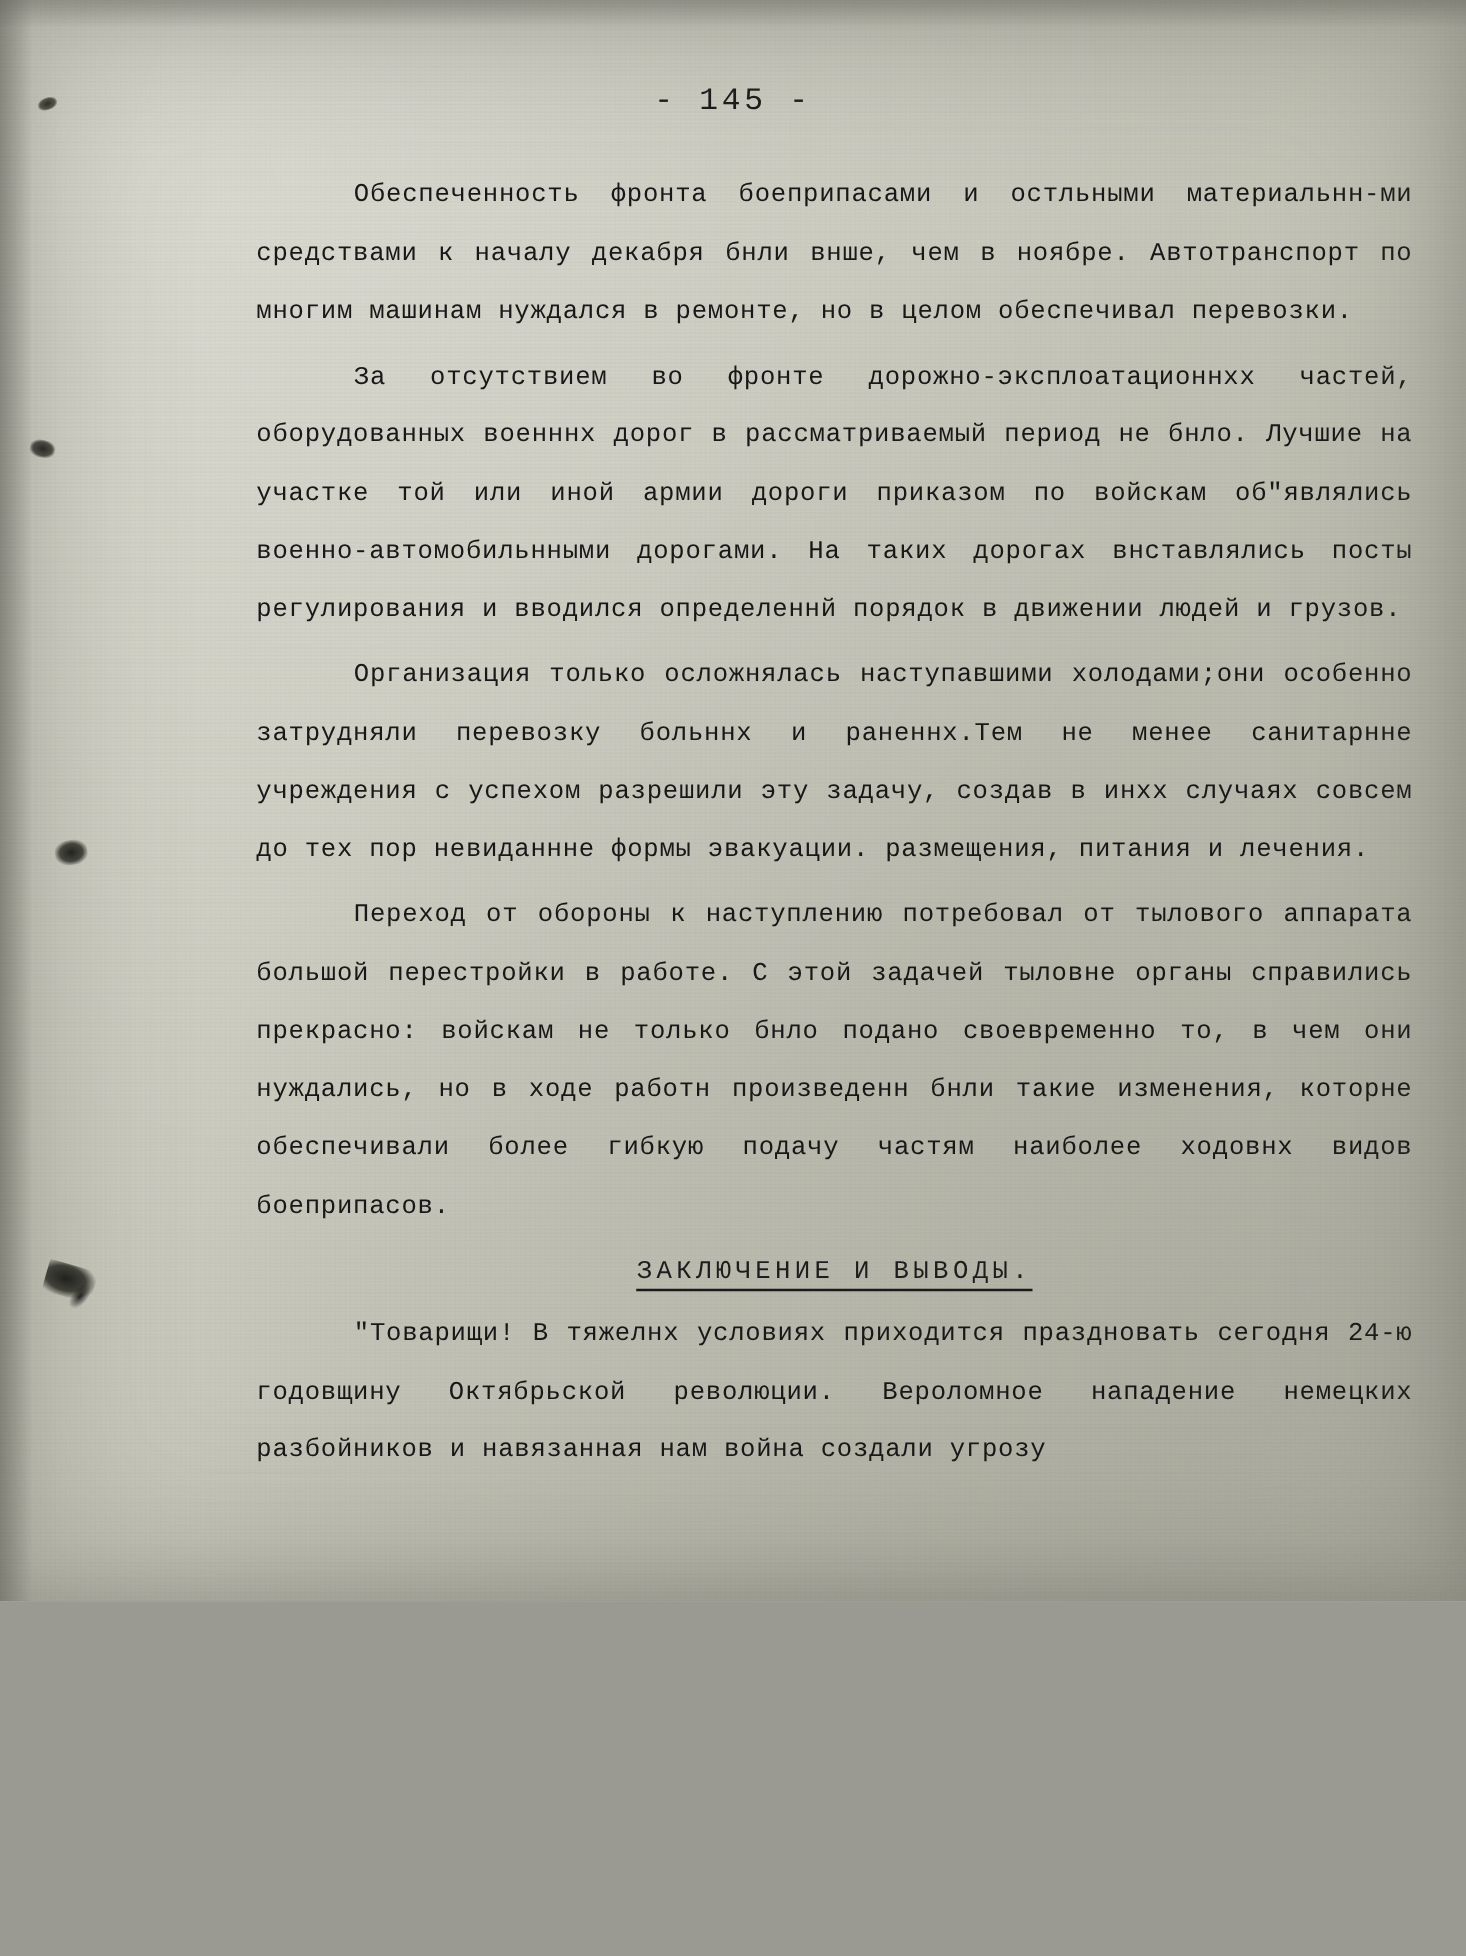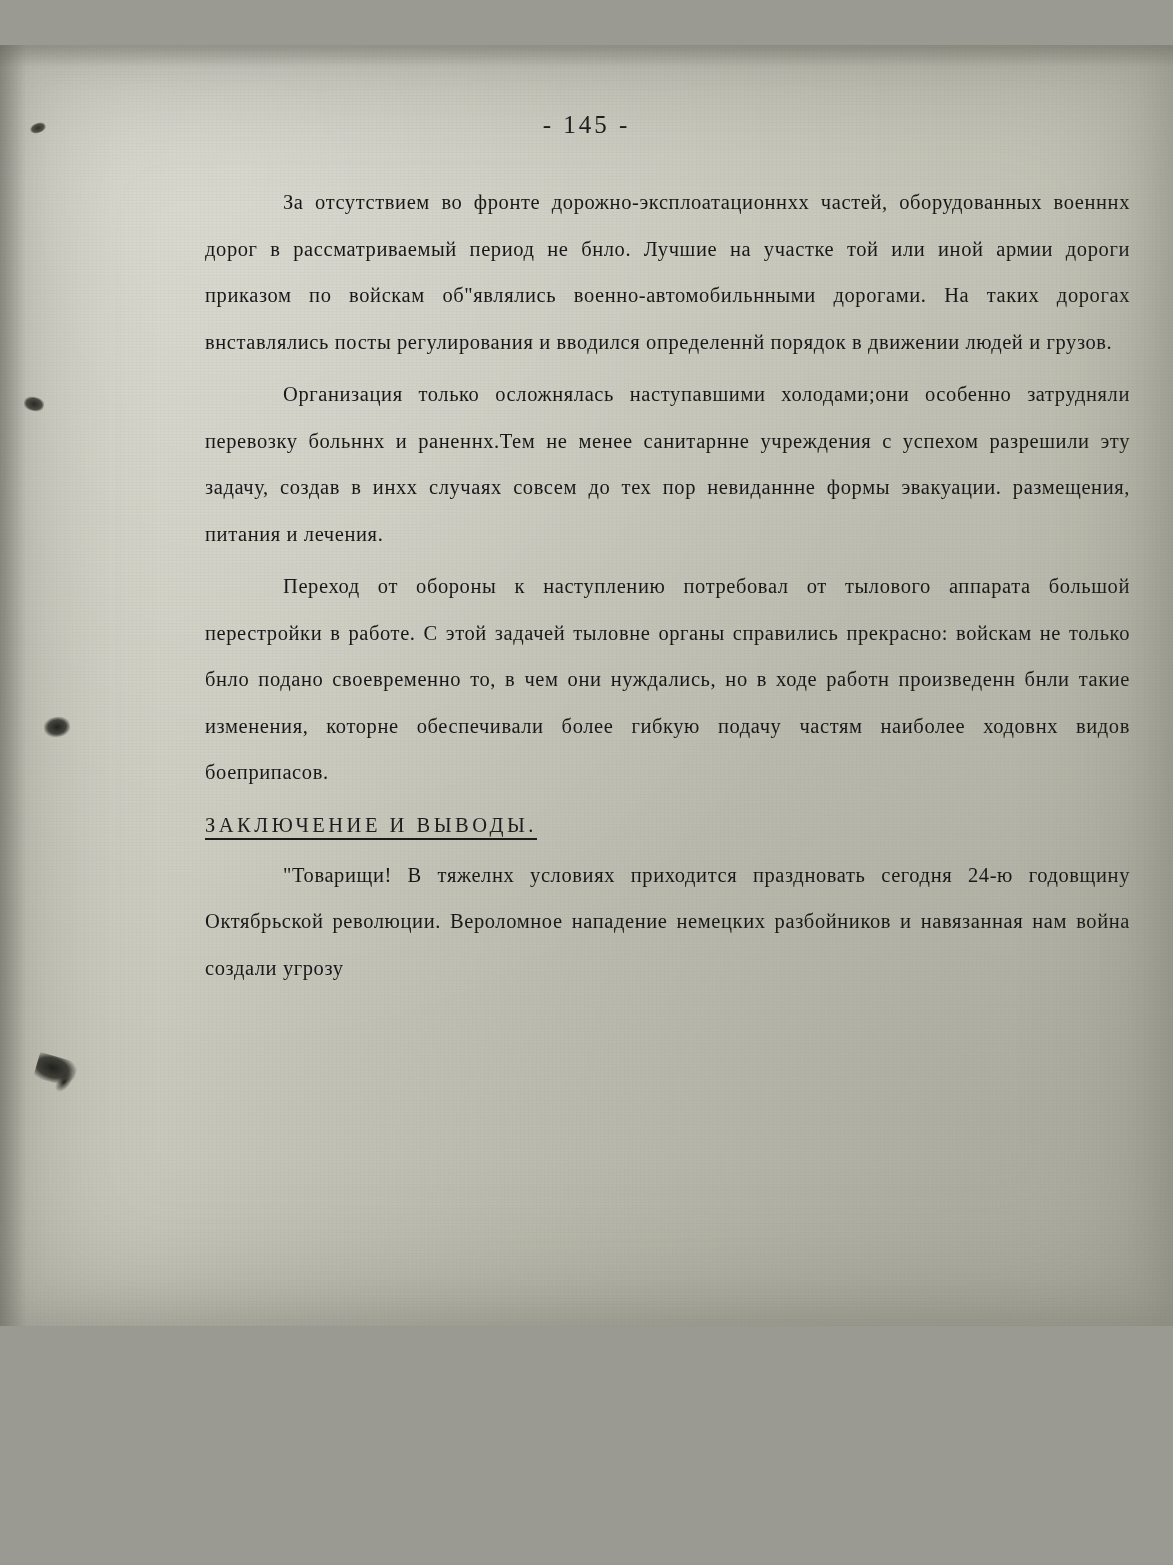--- a/index.html
+++ b/index.html
@@ -10,23 +10,22 @@
   .page {
     position: relative;
     width: 1173px;
     height: 1281px;
     overflow: hidden;
     background: #c9c9bd;
     background-image:
       radial-gradient(ellipse at 20% 10%, rgba(255,255,255,0.22), rgba(255,255,255,0) 55%),
       radial-gradient(ellipse at 85% 85%, rgba(120,120,110,0.28), rgba(255,255,255,0) 60%),
       linear-gradient(115deg, #d2d2c6 0%, #c6c6ba 45%, #bfbfb2 100%);
-    font-family: Liberation Serif, serif;
+    font-family: Liberation Mono, monospace;
     color: #1d1d1d;
-    margin-top: 45px;
   }
   
   .grain {
     position: absolute;
     inset: 0;
     pointer-events: none;
     opacity: 0.35;
     background-image:
       repeating-linear-gradient(0deg, rgba(0,0,0,0.035) 0px, rgba(0,0,0,0.035) 1px, rgba(255,255,255,0) 1px, rgba(255,255,255,0) 3px),
       repeating-linear-gradient(90deg, rgba(0,0,0,0.025) 0px, rgba(0,0,0,0.025) 1px, rgba(255,255,255,0) 1px, rgba(255,255,255,0) 4px);
@@ -77,20 +76,21 @@
     text-align: justify;
     color: #181818;
   }
   .para .indent {
     display: inline-block;
     width: 78px;
   }
 
   .section-heading {
     margin: 4px 0 4px 0;
+    text-align: center;
     font-size: 20.5px;
     line-height: 46px;
     letter-spacing: 3.5px;
   }
   .section-heading span {
     border-bottom: 2px solid #1a1a1a;
     padding-bottom: 2px;
   }
 
   
@@ -145,20 +145,21 @@
   <div class="mark m3"></div>
   <div class="mark m4"></div>
   <div class="mark m7"></div>
   <div class="mark m5"></div>
   <div class="mark m6"></div>
 
   <div class="page-number">- 145 -</div>
 
   <div class="body-text">
 
+    <p class="para"><span class="indent"></span><span>Обеспеченность фронта боеприпасами и остльными материальнн-ми средствами к началу декабря бнли внше, чем в ноябре. Автотранспорт по многим машинам нуждался в ремонте, но в целом обеспечивал перевозки.</span></p>
 
     <p class="para"><span class="indent"></span><span>За отсутствием во фронте дорожно-эксплоатационнхх частей, оборудованных военннх дорог в рассматриваемый период не бнло. Лучшие на участке той или иной армии дороги приказом по войскам об"являлись военно-автомобильнными дорогами. На таких дорогах внставлялись посты регулирования и вводился определеннй порядок в движении людей и грузов.</span></p>
 
     <p class="para"><span class="indent"></span><span>Организация только осложнялась наступавшими холодами;они особенно затрудняли перевозку больннх и раненнх.Тем не менее санитарнне учреждения с успехом разрешили эту задачу, создав в инхх случаях совсем до тех пор невиданнне формы эвакуации. размещения, питания и лечения.</span></p>
 
     <p class="para"><span class="indent"></span><span>Переход от обороны к наступлению потребовал от тылового аппарата большой перестройки в работе. С этой задачей тыловне органы справились прекрасно: войскам не только бнло подано своевременно то, в чем они нуждались, но в ходе работн произведенн бнли такие изменения, которне обеспечивали более гибкую подачу частям наиболее ходовнх видов боеприпасов.</span></p>
 
     <div class="section-heading"><span>ЗАКЛЮЧЕНИЕ И ВЫВОДЫ.</span></div>
 
 

